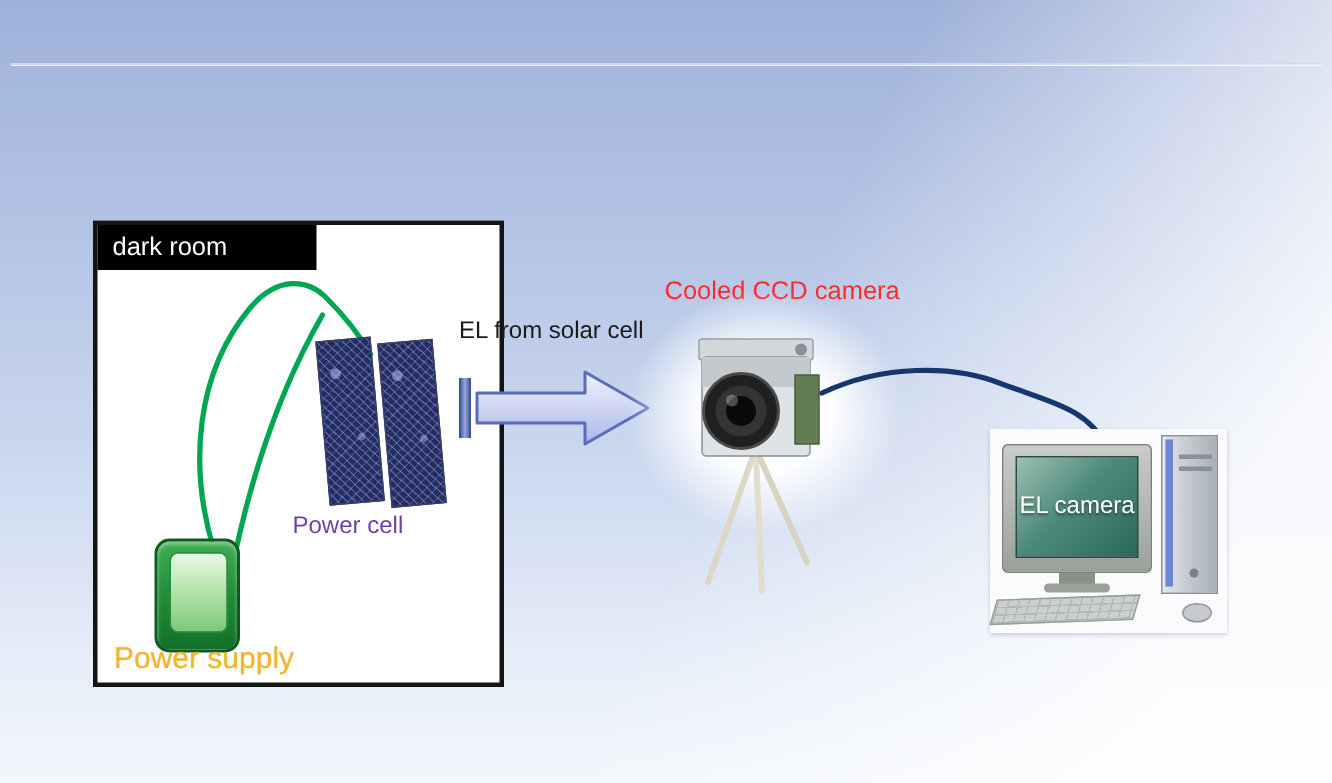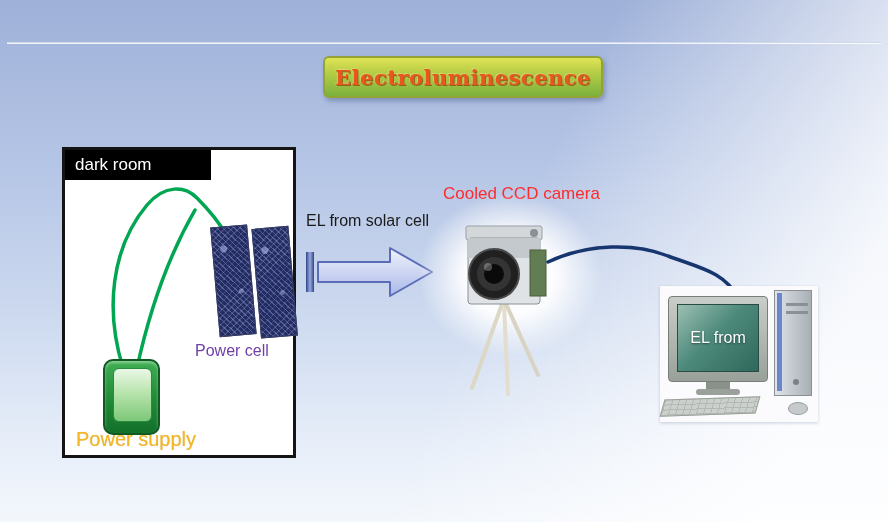--- a/index.html
+++ b/index.html
@@ -22,21 +22,21 @@
     box-shadow:2px 3px 5px rgba(40,60,100,0.35);
     display:flex; align-items:center; justify-content:center;
   }
   .title-text {
     font-family:"DejaVu Serif", serif; font-weight:bold; font-size:21px;
     color:#e8571e; letter-spacing:0.5px;
     text-shadow:1px 1px 0 rgba(120,30,0,0.55), -1px -1px 0 rgba(255,220,160,0.4);
   }
   
   .dark-room {
-    position:absolute; left:62px; top:147px; width:234px; height:311px;
+    position:absolute; left:62px; top:147px; width:274px; height:311px;
     background:#ffffff; border:3px solid #141414; box-sizing:border-box;
   }
   .dark-room-header {
     position:absolute; left:0; top:0; width:146px; height:30px;
     background:#000000; color:#ffffff; display:flex; align-items:center;
     padding-left:10px; box-sizing:border-box; font-size:17px;
   }
   .wires { position:absolute; left:0; top:0; width:100%; height:100%; }
   .solar-cell {
     position:absolute; left:150px; top:74px; width:78px; height:114px;
@@ -119,23 +119,20 @@
   }
   .mouse { position:absolute; left:128px; top:116px; width:20px; height:13px; border-radius:50%; background:#c6cacc; border:1px solid #969a9e; box-sizing:border-box; }
 </style>
 </head>
 <body>
 
 <div class="slide">
 
   <div class="top-line"></div>
 
-  <div class="title-banner">
-    <span class="title-text">Electroluminescence</span>
-  </div>
 
   <div class="dark-room">
     <svg class="wires" viewBox="0 0 228 305" width="228" height="305">
       <path d="M58,218 C40,160 46,98 82,55 C100,34 120,36 132,48 C144,60 154,72 162,86" fill="none" stroke-width="3.5" stroke-linecap="round" stroke="#00a651"></path>
       <path d="M72,218 C82,172 100,112 130,60" fill="none" stroke-width="3.5" stroke-linecap="round" stroke="#00a651"></path>
     </svg>
 
     <div class="solar-cell">
       <div class="panel p1"></div>
       <div class="panel p2"></div>
@@ -196,21 +193,21 @@
     </g>
   </svg>
 
   <svg class="cable-svg" viewBox="0 0 888 522" width="888" height="522">
     <path d="M548,262 C588,243 636,243 668,256 C700,268 725,272 738,298" fill="none" stroke-width="3.5" stroke-linecap="round" stroke="#17356e"></path>
   </svg>
 
   <div class="computer">
     <div class="monitor">
       <div class="screen">
-        <span class="screen-label">EL from</span>
+        <span class="screen-label">EL camera</span>
       </div>
     </div>
     <div class="stand"></div>
     <div class="stand-base"></div>
     <div class="tower">
       <div class="tower-stripe"></div>
       <div class="tower-slot s1"></div>
       <div class="tower-slot s2"></div>
       <div class="tower-btn"></div>
     </div>

